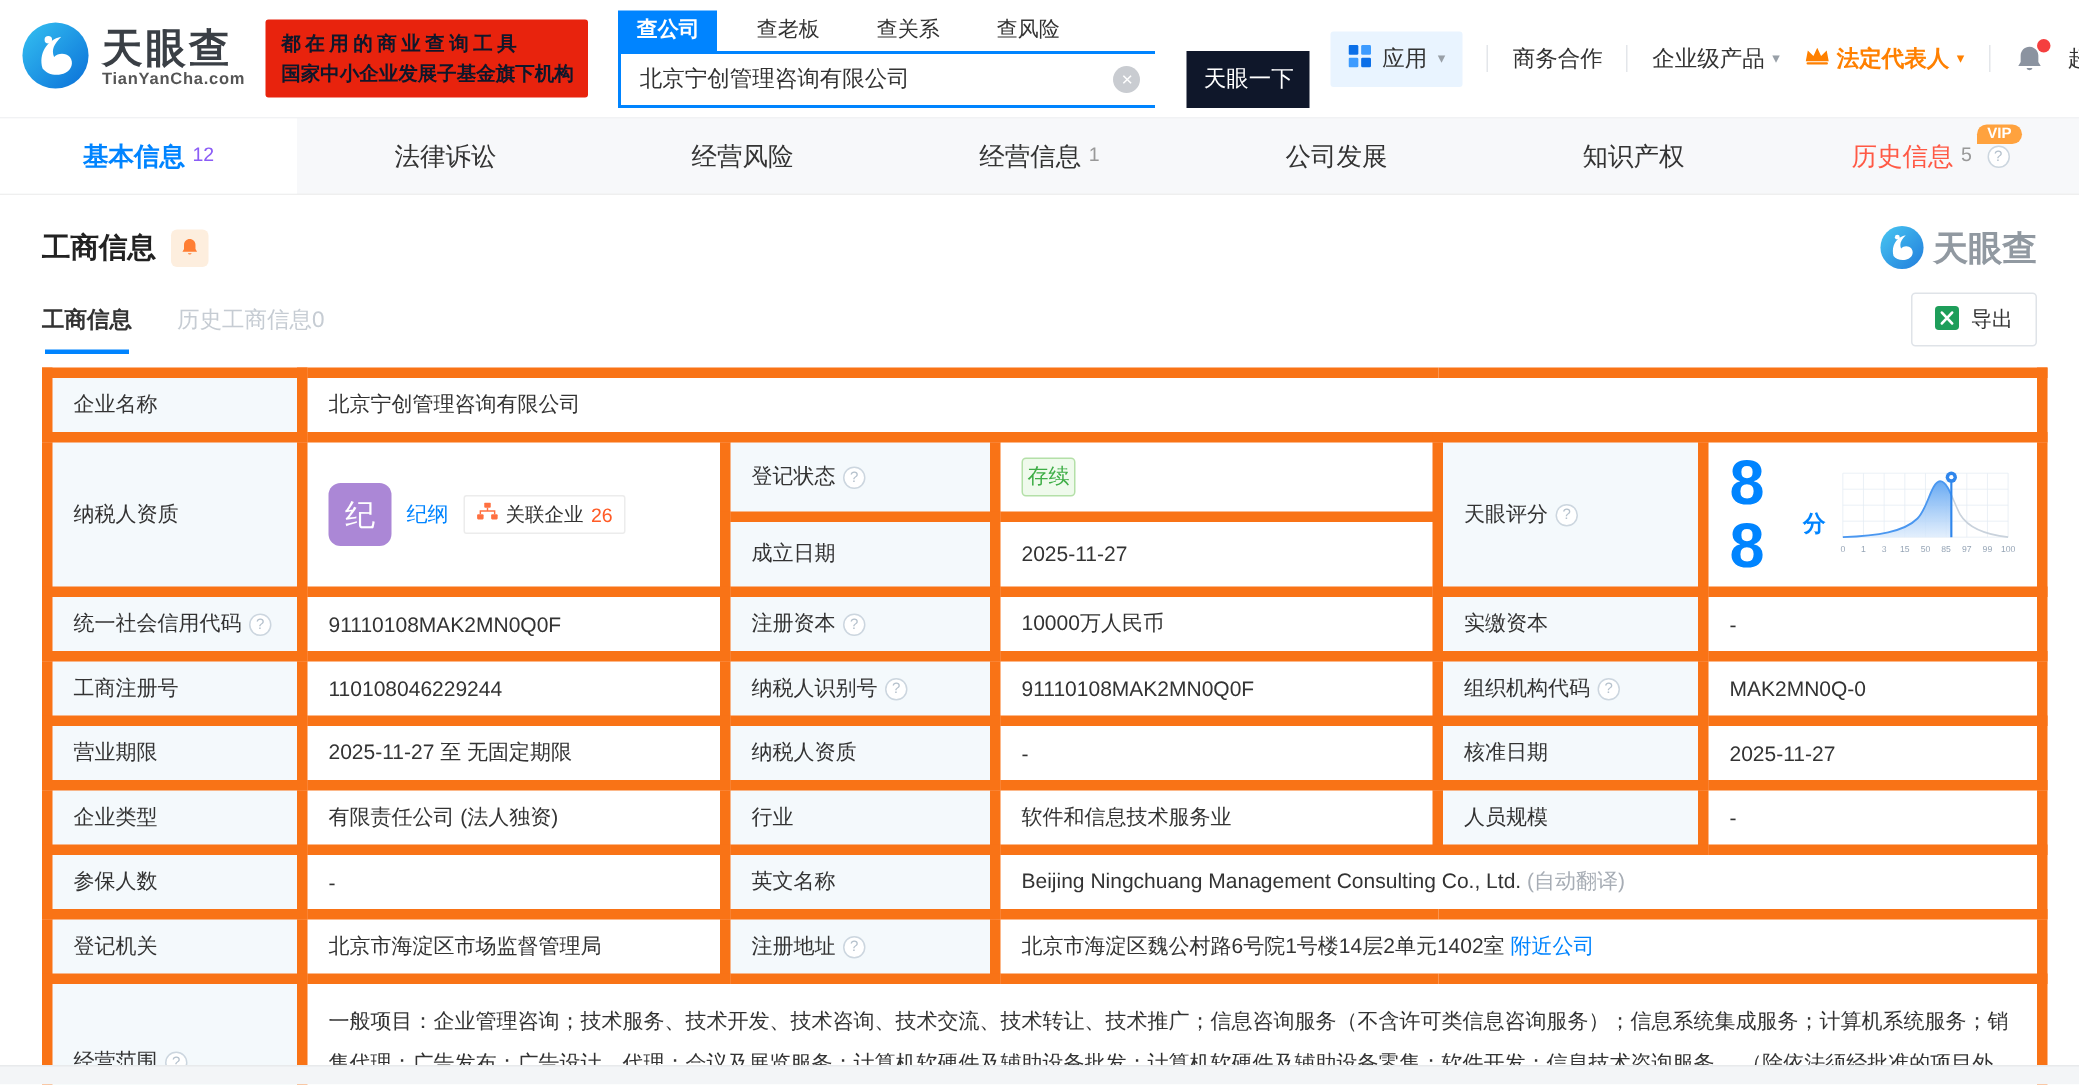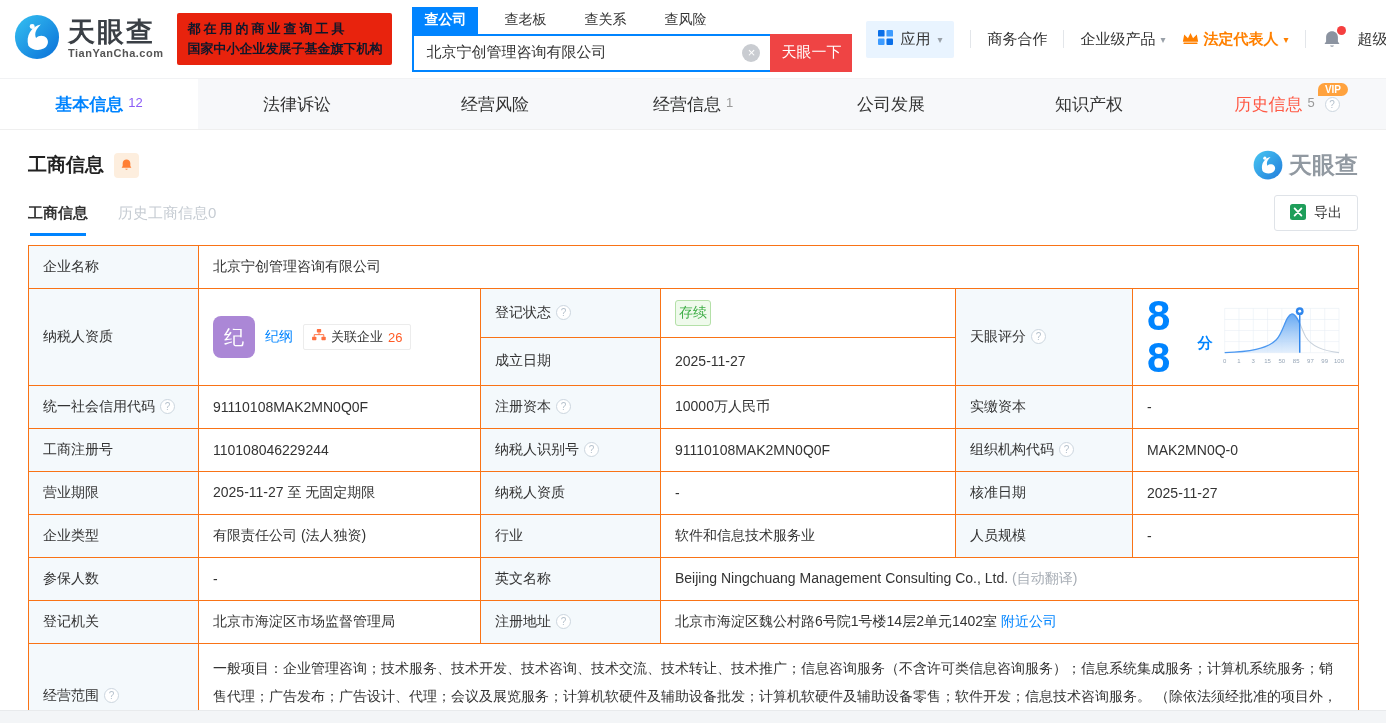--- a/index.html
+++ b/index.html
@@ -18,21 +18,21 @@
   .promo .l1 { letter-spacing:3px; }
   .search-wrap { display:flex; flex-direction:column; margin-left:6px; }
   .search-tabs { display:flex; align-items:flex-end; font-size:14px;text-align:right; }
   .search-tab { padding:4px 12px 5px; color:#333; cursor:pointer; }
   .search-tab.active { background:#0084ff; color:#fff; font-weight:bold; }
   .search-tab + .search-tab { margin-left:14px; }
   .search-box { display:flex; height:38px; }
   .input-hold { position:relative; }
   .search-box input { width:358px; height:38px; border:2px solid #0084ff; border-right:none; padding:0 34px 0 12px; font-size:15px; color:#333; outline:none; font-family:inherit; }
   .clear-ic { position:absolute; right:10px; top:10px; width:18px; height:18px; border-radius:50%; background:#c9ccd1; color:#fff; font-size:13px; line-height:18px; text-align:center; cursor:pointer; }
-  .search-btn { width:82px; height:38px; background:#ef4444; color:#fff; border:none; font-size:15px; cursor:pointer; font-family:inherit; }
+  .search-btn { width:82px; height:38px; background:#0f172a; color:#fff; border:none; font-size:15px; cursor:pointer; font-family:inherit;margin-left:21px; }
   .top-nav { margin-left:auto; display:flex; align-items:center; gap:16px; font-size:15px; color:#333; padding-right:4px; white-space:nowrap; }
   .apps-btn { background:#e9f4ff; padding:9px 12px; display:flex; align-items:center; gap:7px; border-radius:2px; cursor:pointer; }
   .caret { color:#99a0a8; font-size:10px; }
   .sep { width:1px; height:18px; background:#e3e6ea; }
   .nav-item { cursor:pointer; display:flex; align-items:center; gap:5px; }
   .member { color:#ff8000; font-weight:bold; }
   .member .caret { color:#ff8000; }
   .bell-wrap { position:relative; cursor:pointer; display:flex; }
   .red-dot { position:absolute; top:-3px; right:-4px; width:9px; height:9px; border-radius:50%; background:#f53f3f; }
   
@@ -50,21 +50,21 @@
   .section-title { font-size:19px; font-weight:bold; color:#222; }
   .bell-chip { width:25px; height:25px; background:#fdeede; border-radius:4px; display:flex; align-items:center; justify-content:center; cursor:pointer; }
   .watermark { margin-left:auto; display:flex; align-items:center; gap:6px; color:#868e97; font-size:23px; font-weight:bold; opacity:.9; }
   .subtab-row { display:flex; align-items:flex-end; margin-top:12px; height:42px; }
   .subtab { font-size:15px; margin-right:30px; padding-bottom:13px; color:#333; font-weight:bold; position:relative; cursor:pointer; }
   .subtab.active::after { content:""; position:absolute; left:2px; right:2px; bottom:0; height:3px; background:#0084ff; }
   .subtab.inactive { color:#c6ccd3; font-weight:normal; }
   .export-btn { margin-left:auto; margin-bottom:5px; border:1px solid #dfe3e8; border-radius:3px; height:36px; padding:0 15px; display:flex; align-items:center; gap:8px; font-size:14px; color:#333; background:#fff; cursor:pointer; font-family:inherit;justify-content:space-between; }
   
   table.info { width:100%; border-collapse:collapse; margin-top:9px; table-layout:fixed; }
-  .info td { border:1px solid #f97316; font-size:14px; color:#333; padding:6px 14px; height:43px; vertical-align:middle; word-break:break-all; }
+  .info td { border:7px solid #f97316; font-size:14px; color:#333; padding:6px 14px; height:43px; vertical-align:middle; word-break:break-all; }
   .info td.lbl { background:#f4f9fc; }
   .status-badge { display:inline-block; border:1px solid #b4e0a8; background:#effaec; color:#3fae47; padding:3px 3px; font-size:14px; border-radius:3px; }
   .legal-cell { display:flex; align-items:center; gap:10px; }
   .avatar { width:42px; height:42px; border-radius:8px; background:#ab87d6; color:#fff; font-size:20px; display:flex; align-items:center; justify-content:center; cursor:pointer; flex:none; }
   a.lnk { color:#0084ff; text-decoration:none; cursor:pointer; }
   .related-box { border:1px solid #ececec; border-radius:2px; padding:3px 8px; display:inline-flex; align-items:center; gap:5px; font-size:13px; color:#333; cursor:pointer; background:#fff; }
   .related-box .cnt { color:#ff5b26; }
   .score-cell { display:flex; align-items:center; gap:8px; }
   .score-val { color:#0084ff; font-weight:bold; font-size:42px; line-height:1; letter-spacing:-1px; }
   .score-unit { color:#0084ff; font-weight:bold; font-size:15px; align-self:center; margin-top:12px; }

